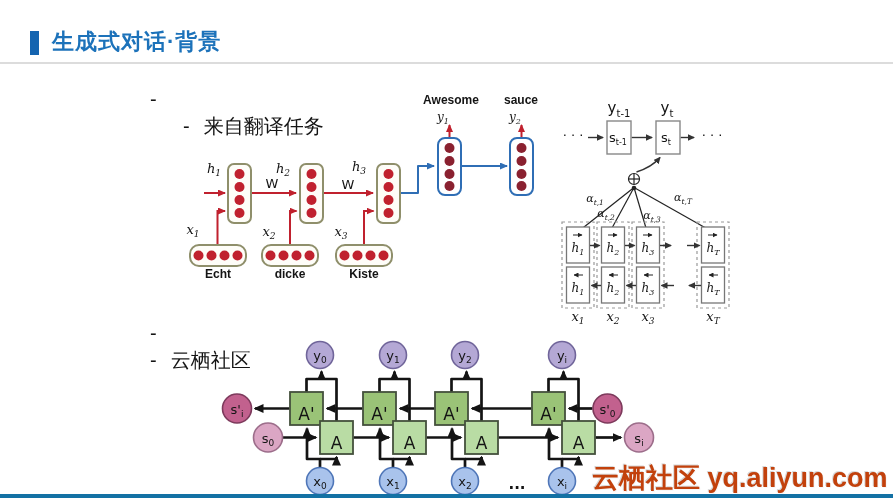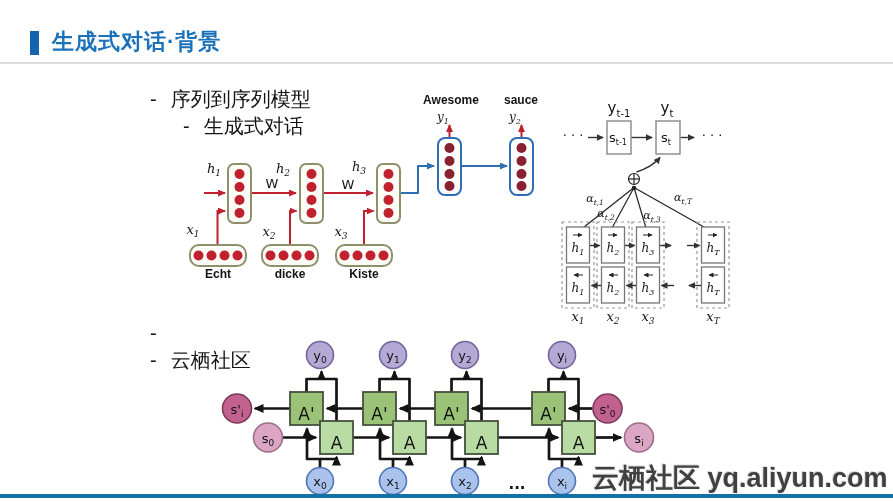--- a/index.html
+++ b/index.html
@@ -9,21 +9,21 @@
   #accent-bar{position:absolute;left:30px;top:31px;width:9px;height:24px;background:#1464b0;}
   #page-title{position:absolute;left:52px;top:27px;font-size:22px;font-weight:bold;color:#1c72ba;letter-spacing:1px;}
   #header-rule{position:absolute;left:0;top:62px;width:893px;height:2px;background:#dcdcdc;}
   
   .bullet{position:absolute;display:flex;gap:14px;color:#141414;font-size:20px;font-weight:500;line-height:23px;}
   #bullet-1{left:150px;top:88px;}
   #bullet-1-sub{left:183px;top:115px;}
   #bullet-2{left:150px;top:322px;}
   #bullet-3{left:150px;top:349px;}
   
-  #watermark{position:absolute;left:592px;top:460px;font-size:27px;font-weight:bold;color:#404040;
+  #watermark{position:absolute;left:592px;top:460px;font-size:27px;font-weight:bold;color:#c2410c;
              text-shadow:1px 1px 0 #f7f7f7,-1px -1px 0 #d8d8d8;white-space:nowrap;}
   
   #bottom-bar{position:absolute;left:0;top:494px;width:893px;height:4px;background:#1371a4;}
   
   svg{position:absolute;left:0;top:0;}
   text{fill:#141414;}
   .t-math{font-family:"DejaVu Serif",serif;font-style:italic;}
   .t-sans{font-family:"DejaVu Sans",sans-serif;}
   .t-word{font-family:"Liberation Sans",sans-serif;font-weight:bold;}
   .s7{font-size:7.5px}.s8{font-size:8px}.s9{font-size:9px}.s10{font-size:10px}
@@ -36,25 +36,24 @@
 <div id="slide">
 
   <div id="accent-bar"></div>
   <div id="page-title">生成式对话·背景</div>
   <div id="header-rule"></div>
 
   <div id="watermark">云栖社区 yq.aliyun.com</div>
 
   <div id="bullet-1" class="bullet">
     <span>-</span>
-    <span>序列到序列模型</span>
   </div>
   <div id="bullet-1-sub" class="bullet">
     <span>-</span>
-    <span>生成式对话</span>
+    <span>来自翻译任务</span>
   </div>
   <div id="bullet-2" class="bullet">
     <span>-</span>
   </div>
   <div id="bullet-3" class="bullet">
     <span>-</span>
     <span>云栖社区</span>
   </div>
 
   <svg width="893" height="502" viewBox="0 0 893 502">

